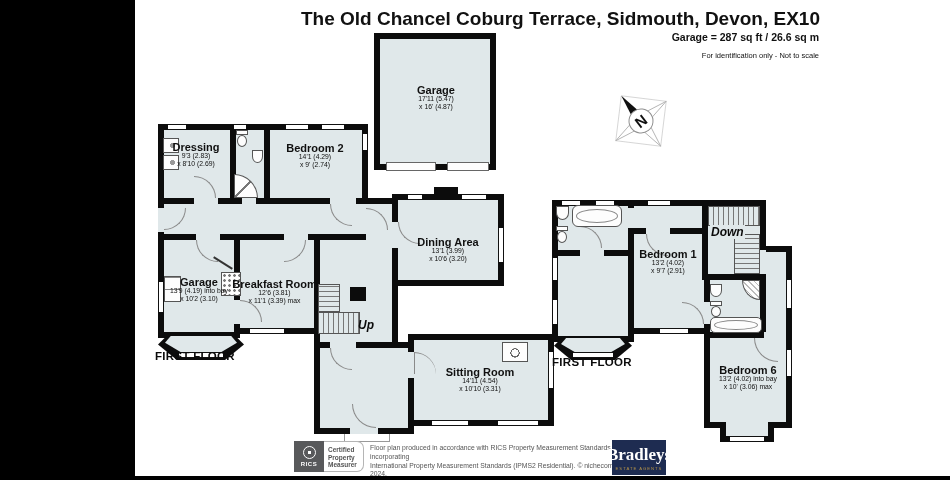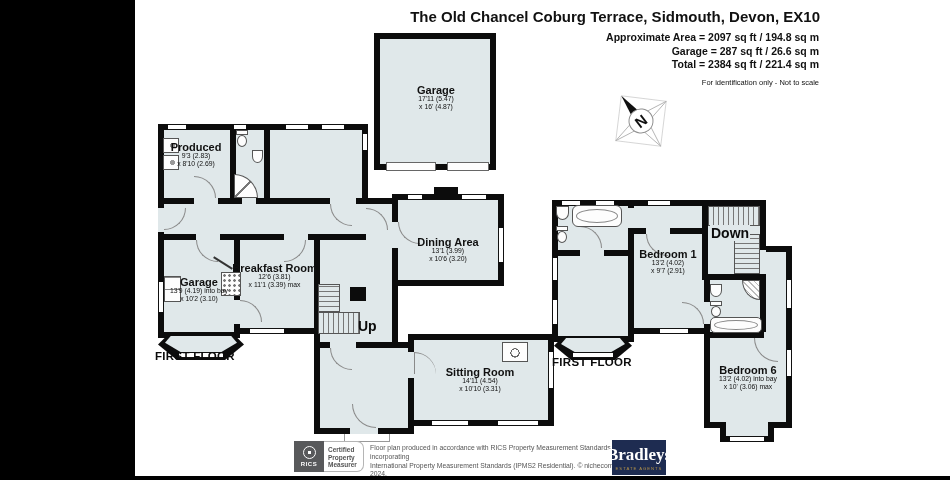--- a/index.html
+++ b/index.html
@@ -14,24 +14,24 @@
   .win-v{position:absolute;width:6px;box-sizing:border-box;z-index:5;
          border-left:1px solid #111;border-right:1px solid #111;
          background:linear-gradient(90deg,#fff 0 40%,#8c979b 40% 58%,#fff 58%);}
   .arc{position:absolute;z-index:6;box-sizing:border-box;border:1px solid #8a8a8a;background:transparent;}
   .treads{position:absolute;z-index:5;box-sizing:border-box;border:1px solid #555;}
   .fx{position:absolute;z-index:6;box-sizing:border-box;border:1px solid #555;background:#fdfdfd;}
   .lbl{position:absolute;text-align:center;font-size:6.8px;line-height:8.6px;color:#101010;z-index:7;}
   .lbl b{display:block;font-size:11px;}
   .lbl span{display:block;}
   .floor-lbl{position:absolute;font-weight:bold;font-size:11.5px;letter-spacing:.3px;color:#0b0b0b;z-index:7;}
-  .stair-lbl{position:absolute;font-weight:bold;font-size:14px;color:#0b0b0b;z-index:7;}
+  .stair-lbl{position:absolute;font-weight:bold;font-size:12px;color:#0b0b0b;z-index:7;font-style:italic;}
   .bay{position:absolute;background:#0c0c0c;z-index:3;}
   .bay-in{position:absolute;background:#e0e8ea;z-index:4;}
-  .title{position:absolute;right:130px;top:8px;font-weight:bold;font-size:15px;white-space:nowrap;z-index:8;}
+  .title{position:absolute;right:130px;top:8px;font-weight:bold;font-size:19px;white-space:nowrap;z-index:8;}
   .areas{position:absolute;right:131px;top:31px;text-align:right;font-weight:bold;font-size:10.5px;line-height:13.5px;z-index:8;}
   .areas .small{font-weight:normal;font-size:7.5px;margin-top:4px;}
   .footer-text{position:absolute;left:370px;top:444px;width:250px;font-size:6.8px;line-height:8.8px;color:#555;z-index:8;}
   .rics-grey{position:absolute;left:294px;top:441px;width:30px;height:31px;background:#58595b;z-index:8;
              display:flex;flex-direction:column;align-items:center;justify-content:center;}
   .rics-grey .crest{width:11px;height:11px;border:1px solid #fff;border-radius:50%;
              background:radial-gradient(circle at 50% 50%,#fff 0 1.5px,transparent 1.5px);}
   .rics-grey .org{color:#fff;font-weight:bold;font-size:6px;letter-spacing:.5px;margin-top:2px;}
   .rics-white{position:absolute;left:324px;top:441px;width:40px;height:31px;box-sizing:border-box;
              border:1px solid #b5b5b5;border-left:none;border-radius:0 7px 7px 0;background:#fff;z-index:8;
@@ -44,23 +44,21 @@
 </head>
 <body>
 
 <div class="stage">
 
   <div class="matte" style="left:0;top:0;width:135px;height:480px;"></div>
   <div class="matte" style="left:0;top:476px;width:950px;height:4px;"></div>
 
   <div class="title">The Old Chancel Coburg Terrace, Sidmouth, Devon, EX10</div>
   <div class="areas">
-    <div>Approximate Area = 2097 sq ft / 194.8 sq m</div>
     <div>Garage = 287 sq ft / 26.6 sq m</div>
-    <div>Total = 2384 sq ft / 221.4 sq m</div>
     <div class="small">For identification only - Not to scale</div>
   </div>
 
   <svg width="70" height="66" viewBox="0 0 70 66" style="position:absolute;left:606px;top:88px;z-index:8;">
     <g transform="rotate(-38 35 33)">
       <line x1="35" y1="1" x2="67" y2="33" stroke="#c9c9c9" stroke-width="0.7"></line>
       <line x1="67" y1="33" x2="35" y2="65" stroke="#c9c9c9" stroke-width="0.7"></line>
       <line x1="35" y1="65" x2="3" y2="33" stroke="#c9c9c9" stroke-width="0.7"></line>
       <line x1="3" y1="33" x2="35" y2="1" stroke="#c9c9c9" stroke-width="0.7"></line>
       <polygon points="35,65 40,39 30,39" fill="#fff" stroke="#aaa" stroke-width="0.8"></polygon>
@@ -147,30 +145,35 @@
   <div class="fx" style="left:221px;top:272px;width:20px;height:24px;background:radial-gradient(circle,#777 1px,transparent 1.6px) 0 0/5px 5px #fdfdfd;"></div>
   <div style="position:absolute;left:212px;top:262px;width:22px;height:2px;background:#333;transform:rotate(32deg);z-index:6;"></div>
   <div class="fx" style="left:502px;top:342px;width:26px;height:20px;background:radial-gradient(circle at 50% 55%,#fdfdfd 0 3.5px,#666 3.6px 4.6px,#fdfdfd 4.7px);"></div>
 
   <div class="lbl" style="left:376px;top:86px;width:120px;">
     <b>Garage</b>
     <span>17'11 (5.47)</span>
     <span>x 16' (4.87)</span>
   </div>
   <div class="lbl" style="left:151px;top:143px;width:90px;">
-    <b>Produced</b>
+    <b>Dressing</b>
     <span>9'3 (2.83)</span>
     <span>x 8'10 (2.69)</span>
+  </div>
+  <div class="lbl" style="left:255px;top:144px;width:120px;">
+    <b>Bedroom 2</b>
+    <span>14'1 (4.29)</span>
+    <span>x 9' (2.74)</span>
   </div>
   <div class="lbl" style="left:144px;top:278px;width:110px;">
     <b>Garage</b>
     <span>13'9 (4.19) into bay</span>
     <span>x 10'2 (3.10)</span>
   </div>
-  <div class="lbl" style="left:212px;top:264px;width:125px;">
+  <div class="lbl" style="left:212px;top:280px;width:125px;">
     <b>Breakfast Room</b>
     <span>12'6 (3.81)</span>
     <span>x 11'1 (3.39) max</span>
   </div>
   <div class="lbl" style="left:388px;top:238px;width:120px;">
     <b>Dining Area</b>
     <span>13'1 (3.99)</span>
     <span>x 10'6 (3.20)</span>
   </div>
   <div class="lbl" style="left:420px;top:368px;width:120px;">

